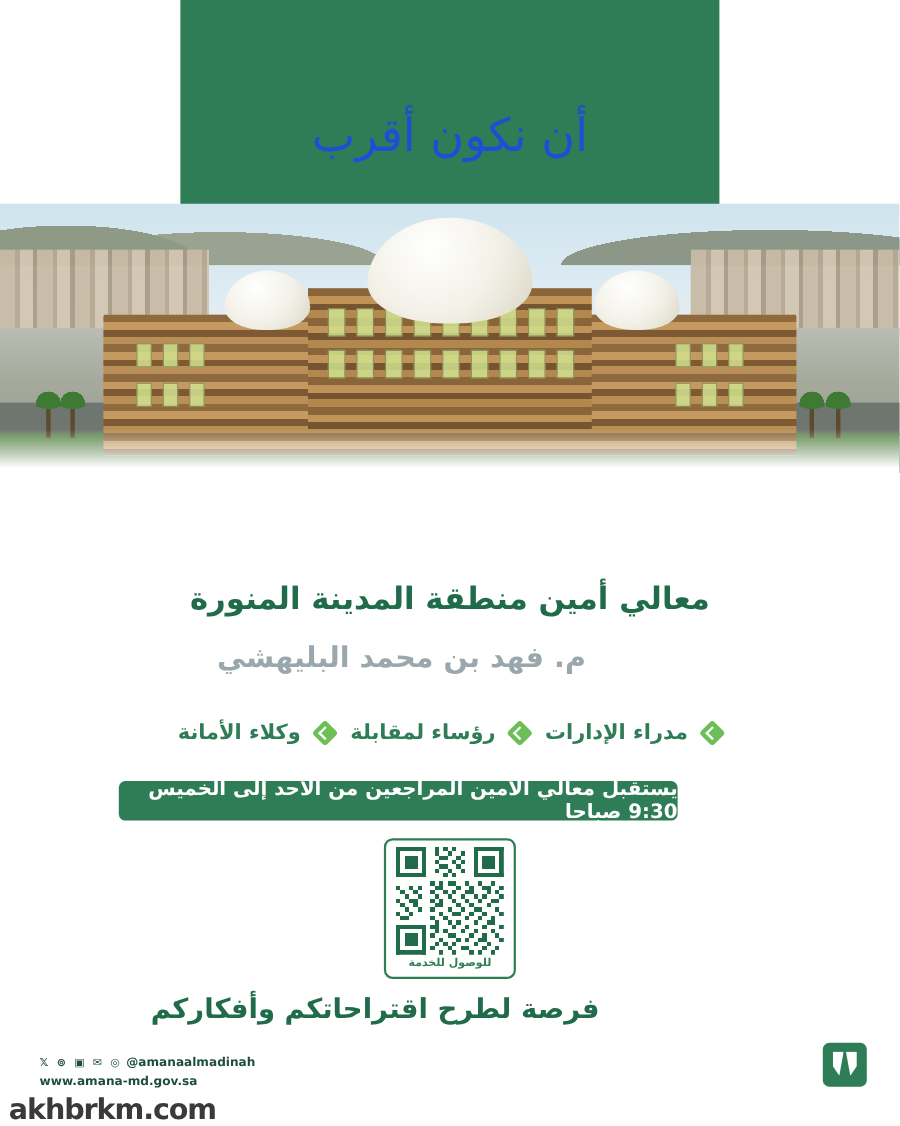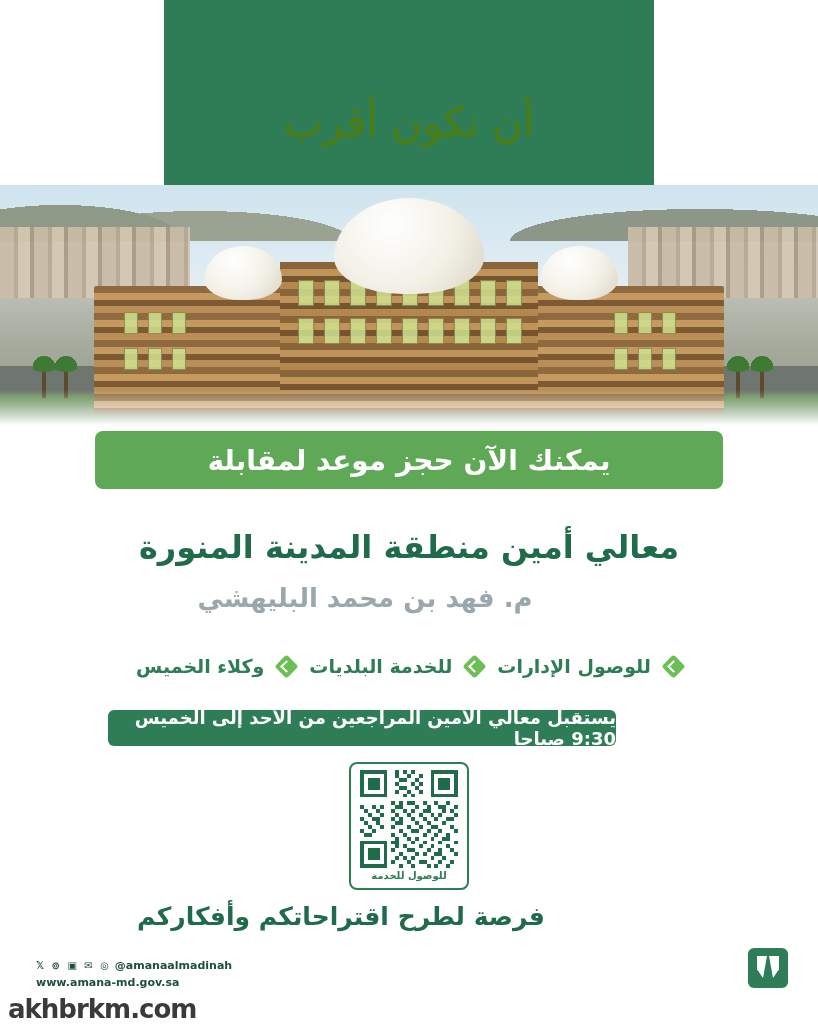--- a/index.html
+++ b/index.html
@@ -39,21 +39,21 @@
     font-size: 52px;
     font-weight: bold;
     letter-spacing: 1px;
     line-height: 1.15;
     direction: rtl;
   }
   .headline2 {
     position: absolute;
     top: 98px; left: 0; width: 818px;
     text-align: center;
-    color: #4d7c0f;
+    color: #1d4ed8;
     font-size: 42px;
     font-weight: normal;
     line-height: 1.2;
     direction: rtl;
   }
 
   
   .photo {
     position: absolute;
     top: 185px; left: 0;
@@ -156,21 +156,21 @@
     font-size: 28px;
     font-weight: bold;
     direction: rtl;
   }
 
   
   .name1 {
     position: absolute; top: 528px; left: 0; width: 818px;
     text-align: center;
     color: #1f6b4a;
-    font-size: 32px; font-weight: bold;
+    font-size: 28px; font-weight: bold;
     direction: rtl;
   }
   .name2 {
     position: absolute; top: 583px; left: 0; width: 730px;
     text-align: center;
     color: #9aa8ae;
     font-size: 26px; font-weight: bold;
     direction: rtl;
   }
 
@@ -361,32 +361,31 @@
       <div class="dome mid2"></div>
       <div class="palm" style="left:-52px;"></div>
       <div class="palm" style="left:-30px;"></div>
       <div class="palm" style="right:-40px;"></div>
       <div class="palm" style="right:-16px;"></div>
     </div>
 
     <div class="photo-fade"></div>
   </div>
 
-  <div class="cta">يمكنك الآن حجز موعد لمقابلة</div>
 
   <div class="name1">معالي أمين منطقة المدينة المنورة</div>
   <div class="name2">م. فهد بن محمد البليهشي</div>
 
   <div class="roles">
     <span class="diamond"></span>
-    <span class="role">للوصول الإدارات</span>
+    <span class="role">مدراء الإدارات</span>
     <span class="diamond"></span>
-    <span class="role">للخدمة البلديات</span>
+    <span class="role">رؤساء لمقابلة</span>
     <span class="diamond"></span>
-    <span class="role">وكلاء الخميس</span>
+    <span class="role">وكلاء الأمانة</span>
   </div>
 
   <div class="hours">يستقبل معالي الأمين المراجعين من الأحد إلى الخميس 9:30 صباحا</div>
 
   <div class="qr-wrap">
     <svg class="qr" viewBox="0 0 25 25" shape-rendering="crispEdges" aria-hidden="true">
       <rect width="25" height="25" fill="#ffffff"></rect>
       <g fill="#1f6b4a">
         <rect x="0" y="0" width="7" height="1"></rect>
           <rect x="0" y="6" width="7" height="1"></rect>

